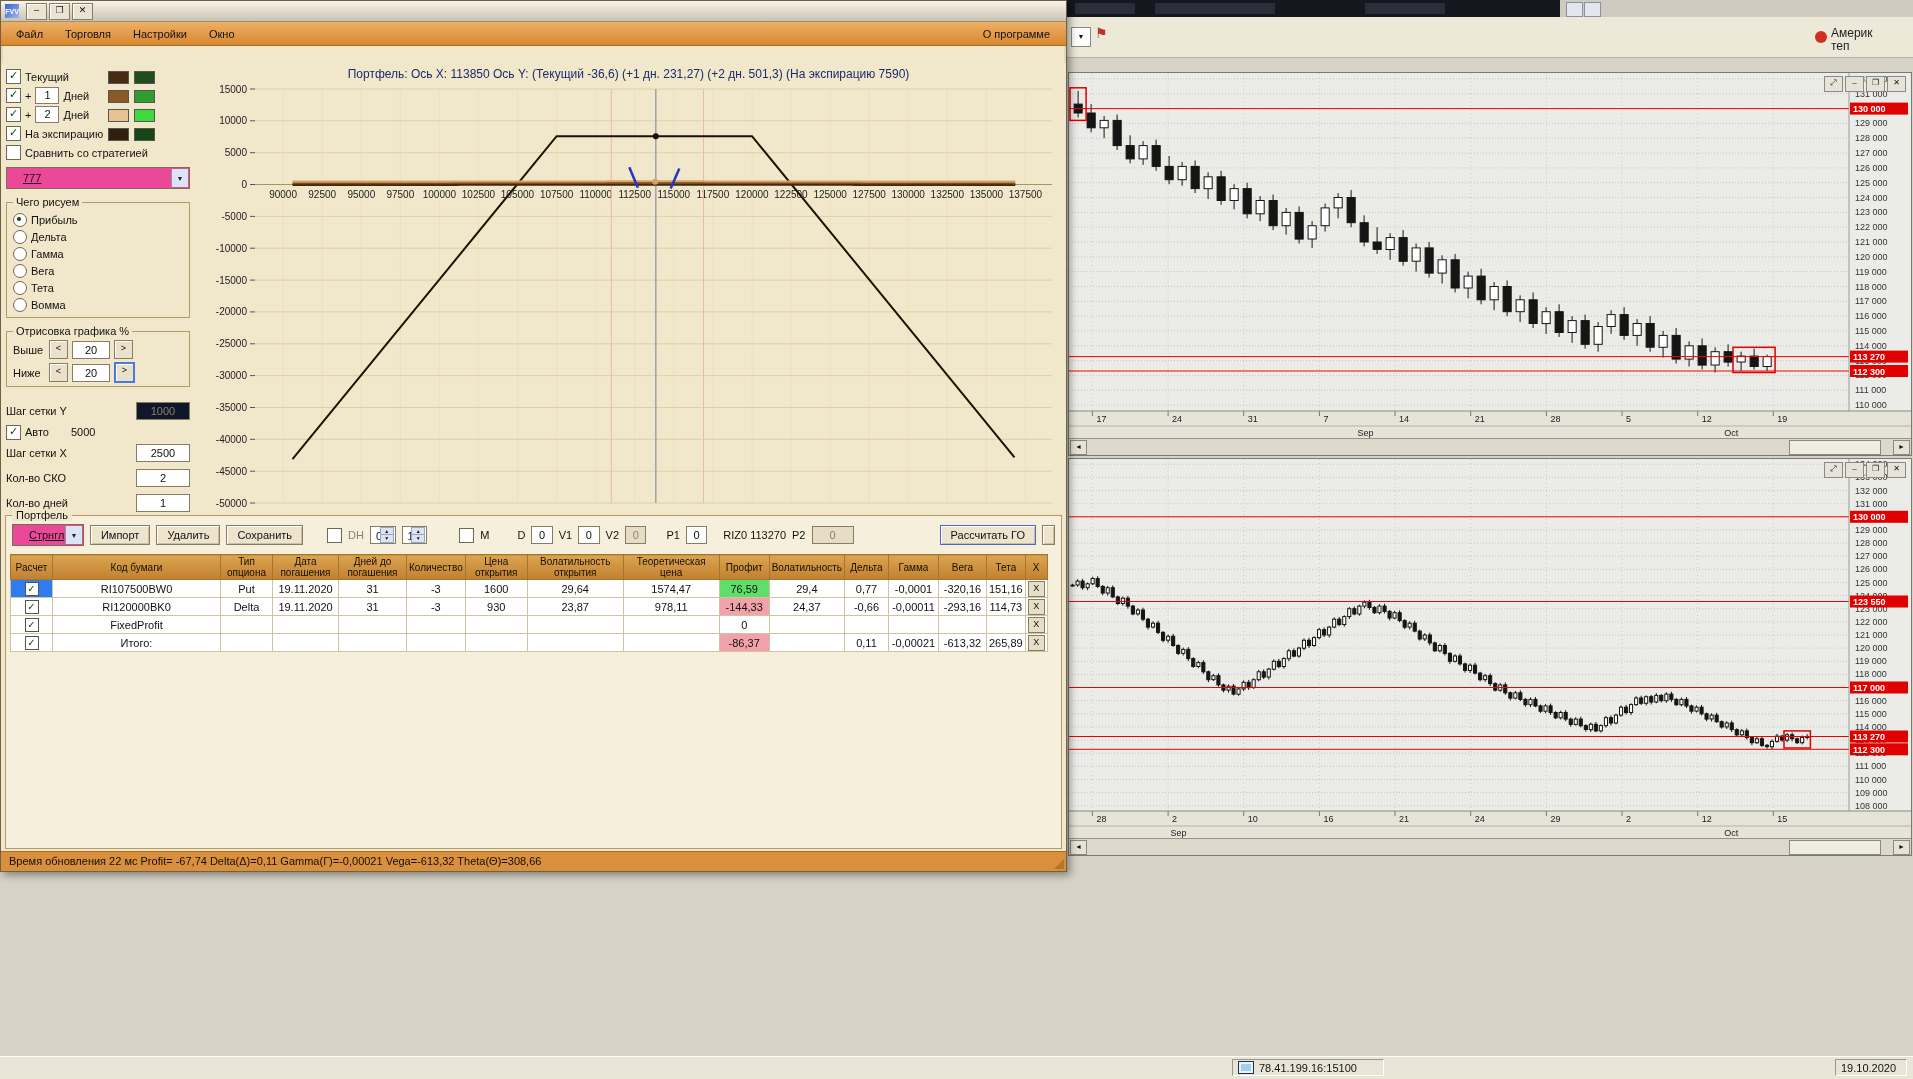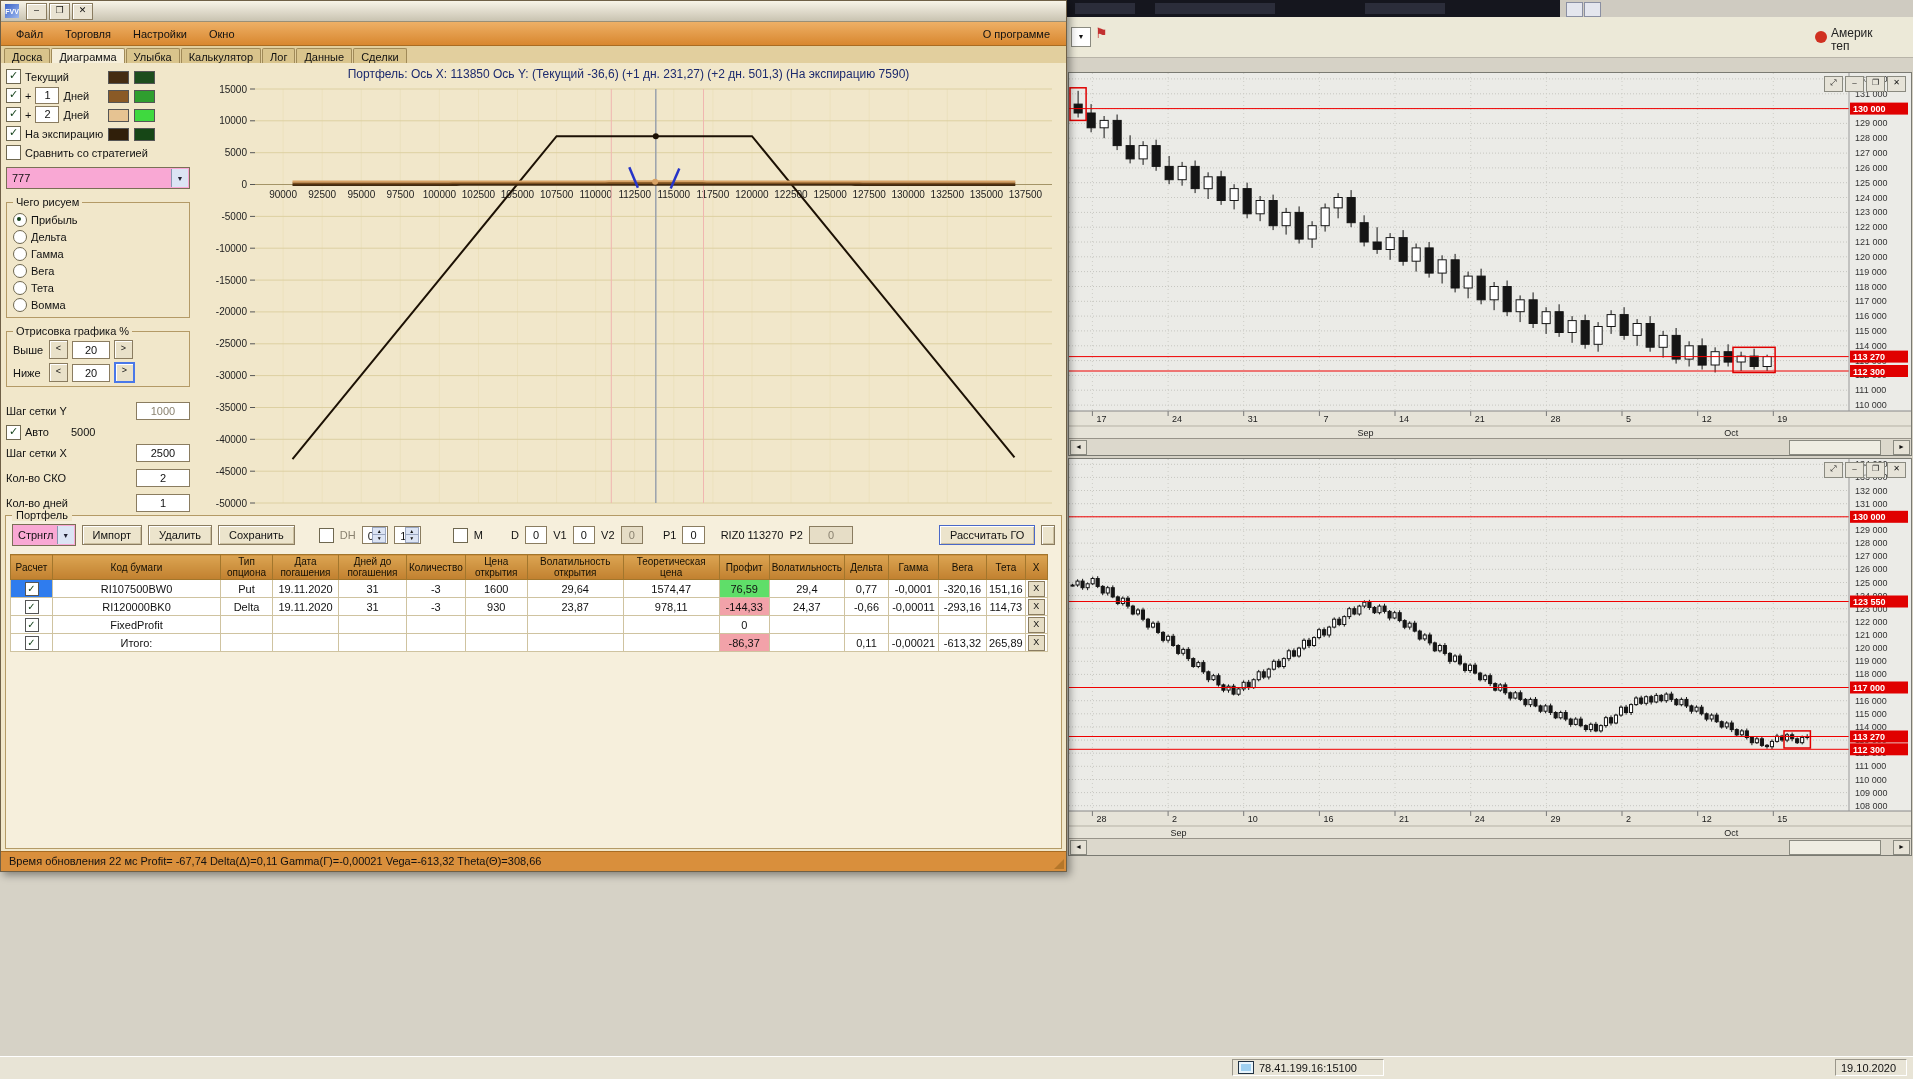--- a/index.html
+++ b/index.html
@@ -17,34 +17,34 @@
   .tab{padding:2px 7px;border:1px solid #a08a58;border-bottom:none;background:#d9c48c;margin-right:1px;border-radius:2px 2px 0 0;}
   .tab.active{background:#f6efdb;position:relative;top:1px;padding-bottom:3px;}
   .content{position:absolute;left:0;top:62px;right:0;bottom:20px;background:#f1e7ca;}
   
   .sidebar{position:absolute;left:0;top:0;width:194px;height:448px;padding:4px 5px;box-sizing:border-box;}
   .srow{display:flex;align-items:center;height:19px;gap:4px;position:relative;}
   .cb{width:13px;height:13px;background:#fff;border:1px solid #6f6850;font-size:11px;line-height:11px;text-align:center;color:#14421a;flex:0 0 auto;}
   .swpair{position:absolute;left:102px;top:4px;display:flex;gap:5px;}
   .sw{width:19px;height:11px;border:1px solid #555;}
   .qty{width:22px;height:15px;background:#fff;border:1px solid #8a7c60;text-align:center;line-height:15px;}
-  .combo{height:20px;background:#f9a8d4;border:1px solid #7a6f56;display:flex;align-items:center;padding-left:5px;position:relative;margin-top:5px;}
+  .combo{height:20px;background:#ec4899;border:1px solid #7a6f56;display:flex;align-items:center;padding-left:16px;position:relative;margin-top:5px;text-decoration:underline;}
   .combo .arrow{position:absolute;right:1px;top:1px;bottom:1px;width:16px;background:#dce4f4;border-left:1px solid #8a96b2;display:flex;align-items:center;justify-content:center;font-size:7px;color:#223;}
   .groupbox{border:1px solid #b49a66;margin-top:13px;padding:8px 6px 4px;position:relative;}
   .groupbox .glabel{position:absolute;top:-7px;left:6px;background:#f1e7ca;padding:0 3px;}
   .radio{width:12px;height:12px;border:1px solid #6f6850;border-radius:50%;background:#fff;position:relative;flex:0 0 auto;}
   .radio.on::after{content:'';position:absolute;left:3px;top:3px;width:4px;height:4px;border-radius:50%;background:#14421a;}
   .rrow{height:17px;}
   .sbtn{width:17px;height:17px;background:#e9e1c9;border:1px solid #8a7c60;box-shadow:inset 1px 1px 0 #fff;text-align:center;line-height:15px;font-size:9px;flex:0 0 auto;}
   .sbtn.focus{border:2px solid #4a78e8;line-height:12px;}
   .numbox{width:36px;height:16px;background:#fff;border:1px solid #8a7c60;text-align:center;line-height:16px;}
   .fieldrow{display:flex;align-items:center;height:20px;margin-top:1px;}
   .fieldrow .inp{margin-left:auto;}
   .inp{width:52px;height:16px;background:#fff;border:1px solid #8a7c60;text-align:center;line-height:16px;}
-  .inp.dis{background:#ffffff;color:#8a8270;}
+  .inp.dis{background:#0f172a;color:#8a8270;}
   
   .chartzone{position:absolute;left:194px;top:0;right:4px;height:448px;}
   .ptitle{text-align:center;color:#1c2a6e;font-size:12px;padding-top:4px;}
   #payoff{position:absolute;left:0;top:20px;right:0;bottom:0;}
   
   .pf{position:absolute;left:4px;right:4px;top:452px;bottom:2px;border:1px solid #b49a66;background:#f6efdc;}
   .pf-label{position:absolute;top:-7px;left:6px;background:#f1e7ca;padding:0 4px;}
   .ptool{position:absolute;left:6px;top:8px;right:6px;height:22px;display:flex;align-items:center;gap:6px;white-space:nowrap;}
   .btn{height:20px;padding:0 10px;background:#ece4cc;border:1px solid #8a7c60;box-shadow:inset 1px 1px 0 #fff,inset -1px -1px 0 #cbbf9f;line-height:18px;display:inline-block;box-sizing:border-box;}
   .btn.primary{border:1px solid #4a68c8;}
@@ -764,29 +764,20 @@
       <div class="wbtn">❐</div>
       <div class="wbtn">✕</div>
     </div>
     <div class="menubar">
       <div class="mitem">Файл</div>
       <div class="mitem">Торговля</div>
       <div class="mitem">Настройки</div>
       <div class="mitem">Окно</div>
       <div class="m-right">О программе</div>
     </div>
-    <div class="tabstrip">
-      <div class="tab">Доска</div>
-      <div class="tab active">Диаграмма</div>
-      <div class="tab">Улыбка</div>
-      <div class="tab">Калькулятор</div>
-      <div class="tab">Лог</div>
-      <div class="tab">Данные</div>
-      <div class="tab">Сделки</div>
-    </div>
 
     <div class="content">
 
       <div class="sidebar">
         <div class="srow">
           <span class="cb">✓</span>
           <span>Текущий</span>
           <span class="swpair">
               <span class="sw" style="background: rgb(69, 44, 18);"></span>
               <span class="sw" style="background: rgb(29, 77, 29);"></span>

